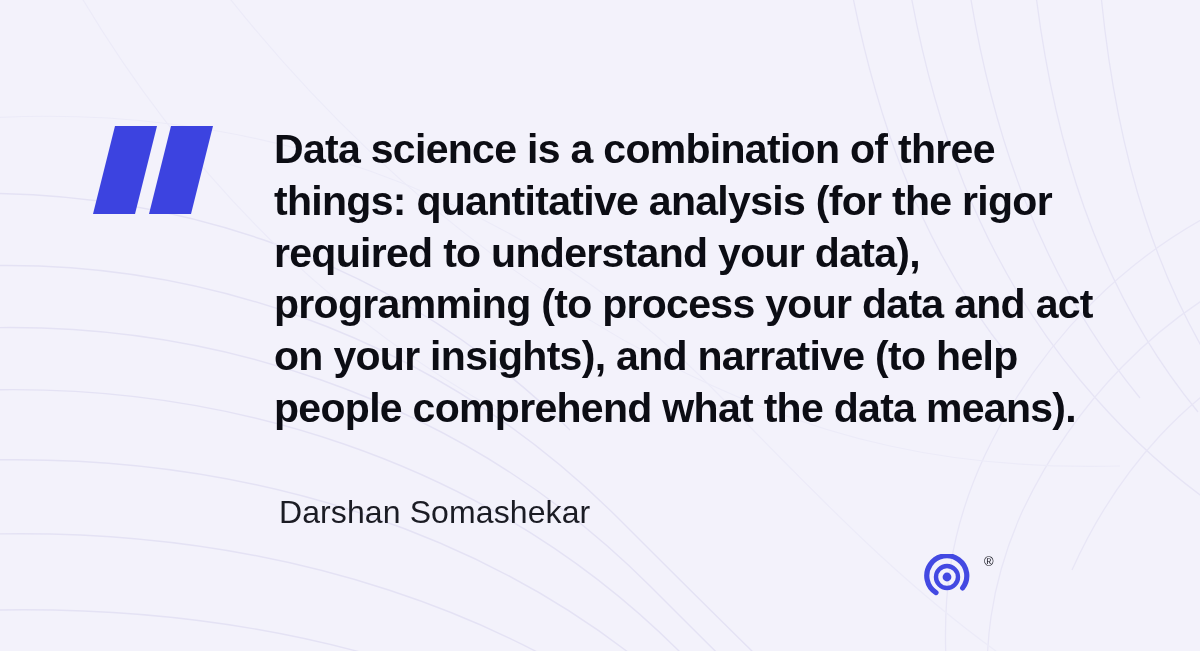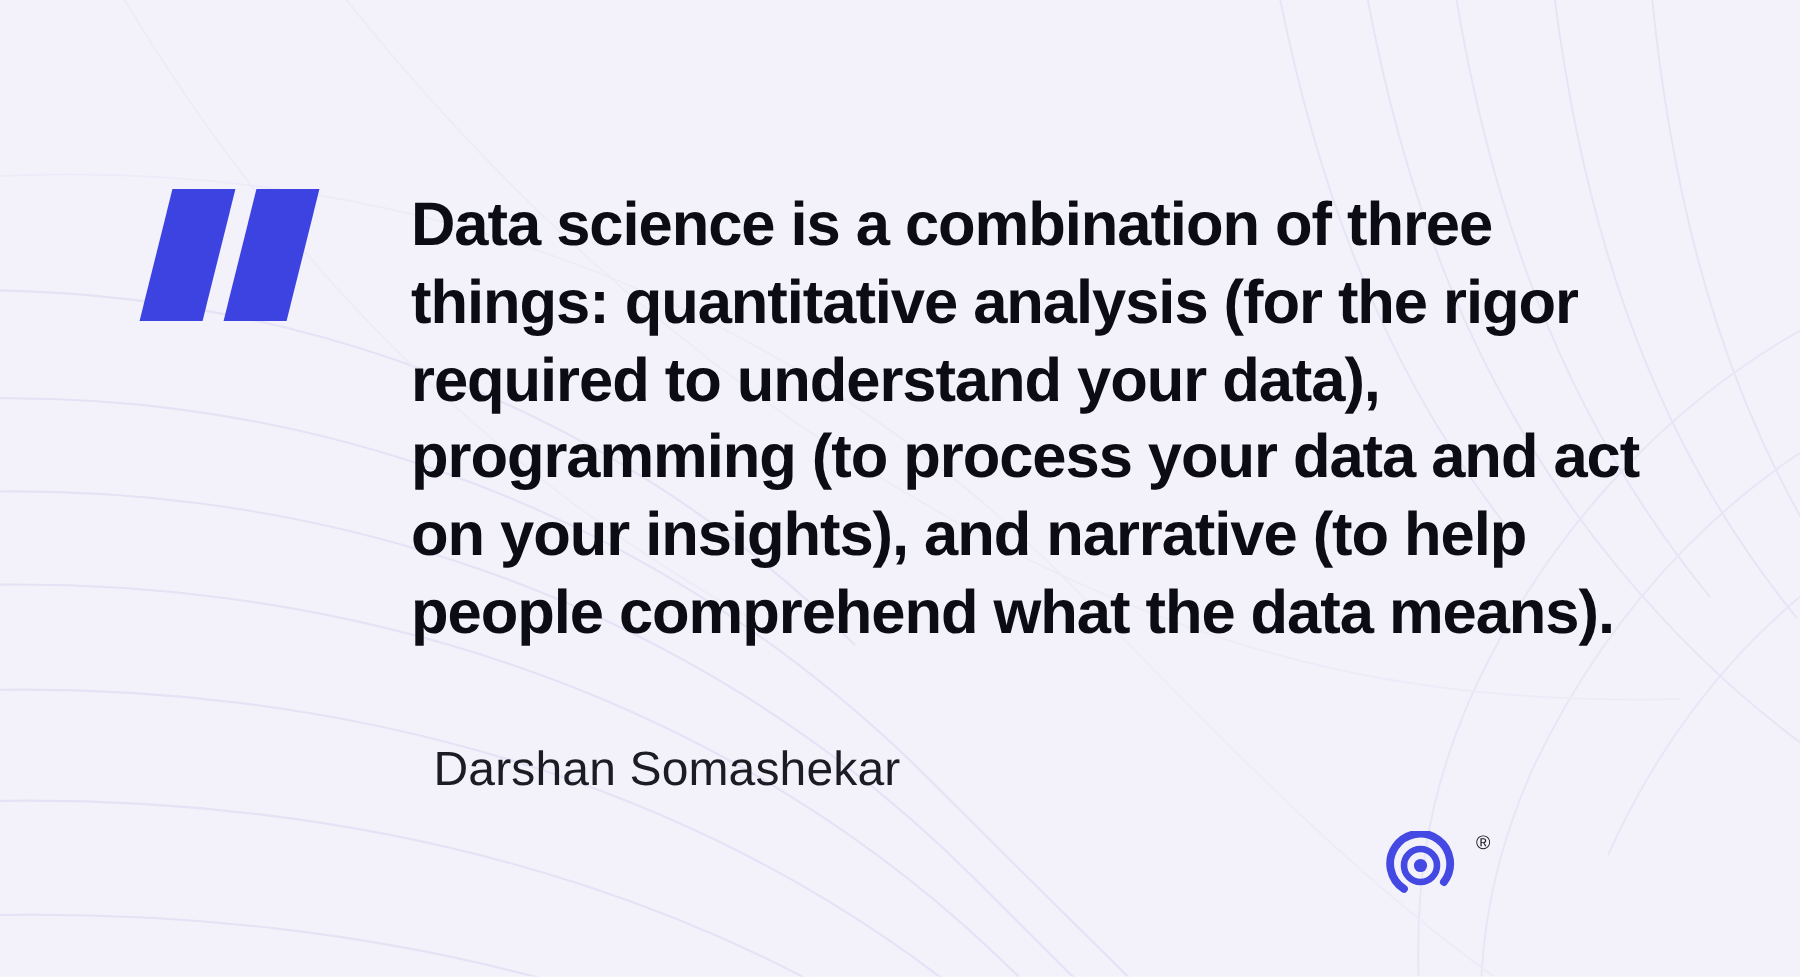--- a/index.html
+++ b/index.html
@@ -63,21 +63,21 @@
     font-weight: 700;
     line-height: 51.8px;
     letter-spacing: -0.7px;
     color: #0c0d14;
     white-space: pre-line;
   }
 
   
   #attribution {
     position: absolute;
-    left: 289px;
+    left: 279px;
     top: 494px;
     margin: 0;
     font-family: "Liberation Sans", sans-serif;
     font-size: 32px;
     font-weight: 400;
     letter-spacing: 0.1px;
     color: #1b1c24;
   }
 
   

